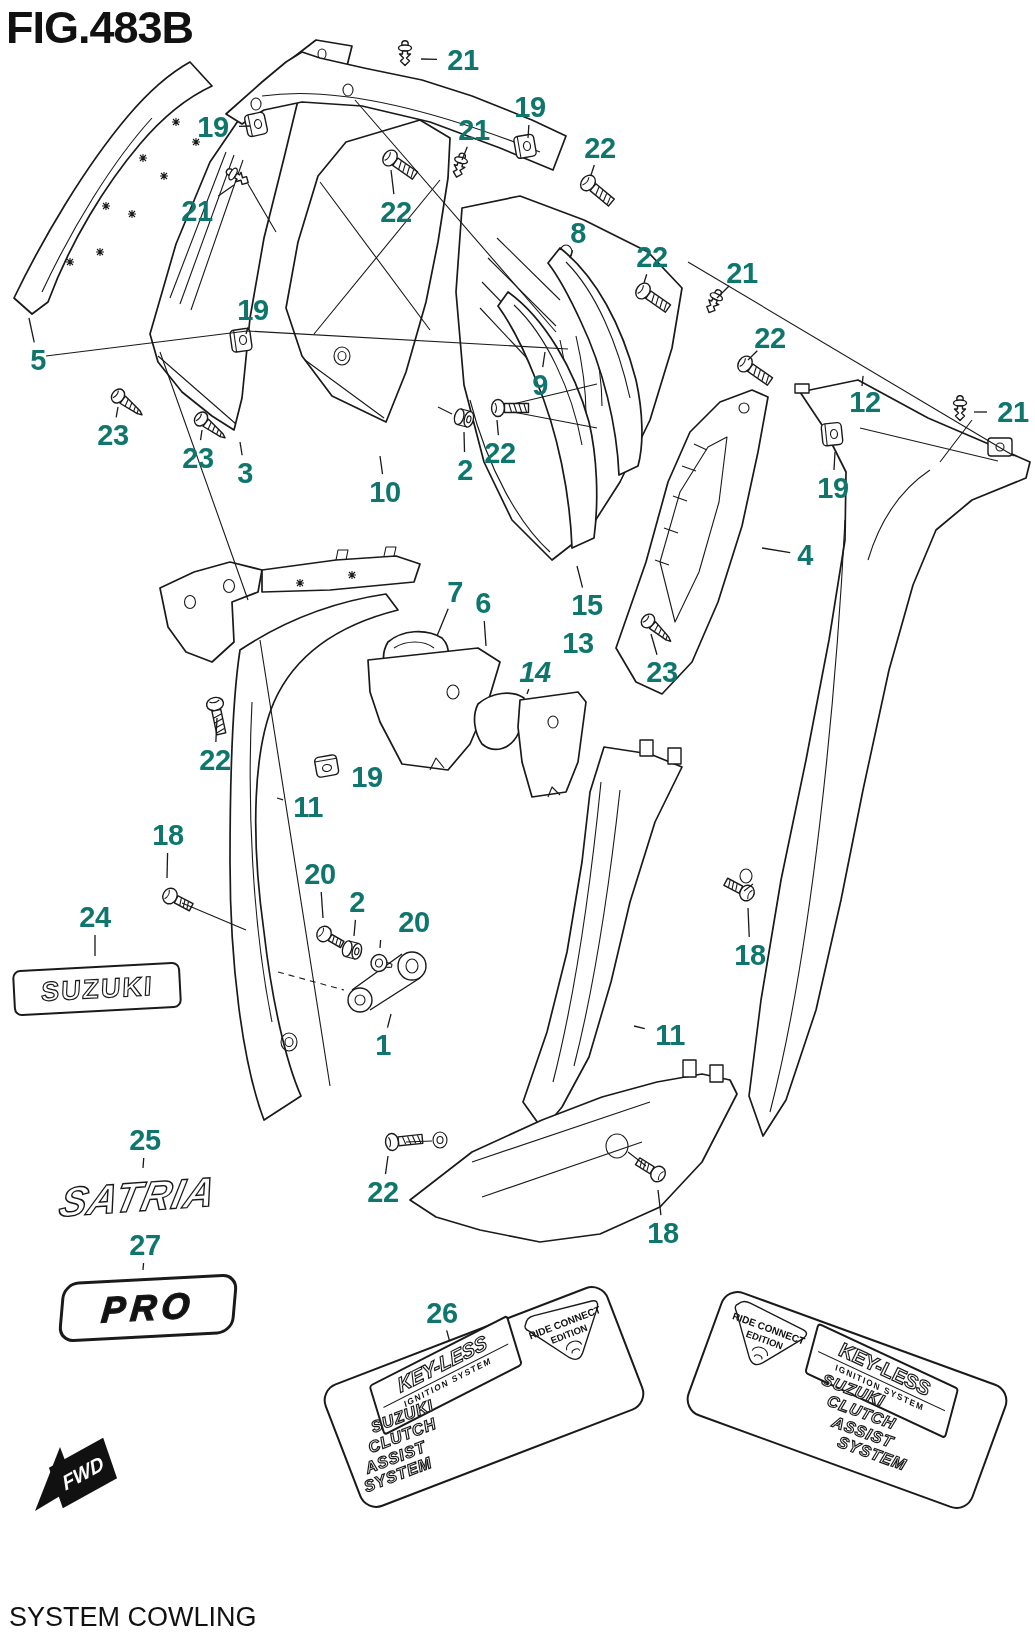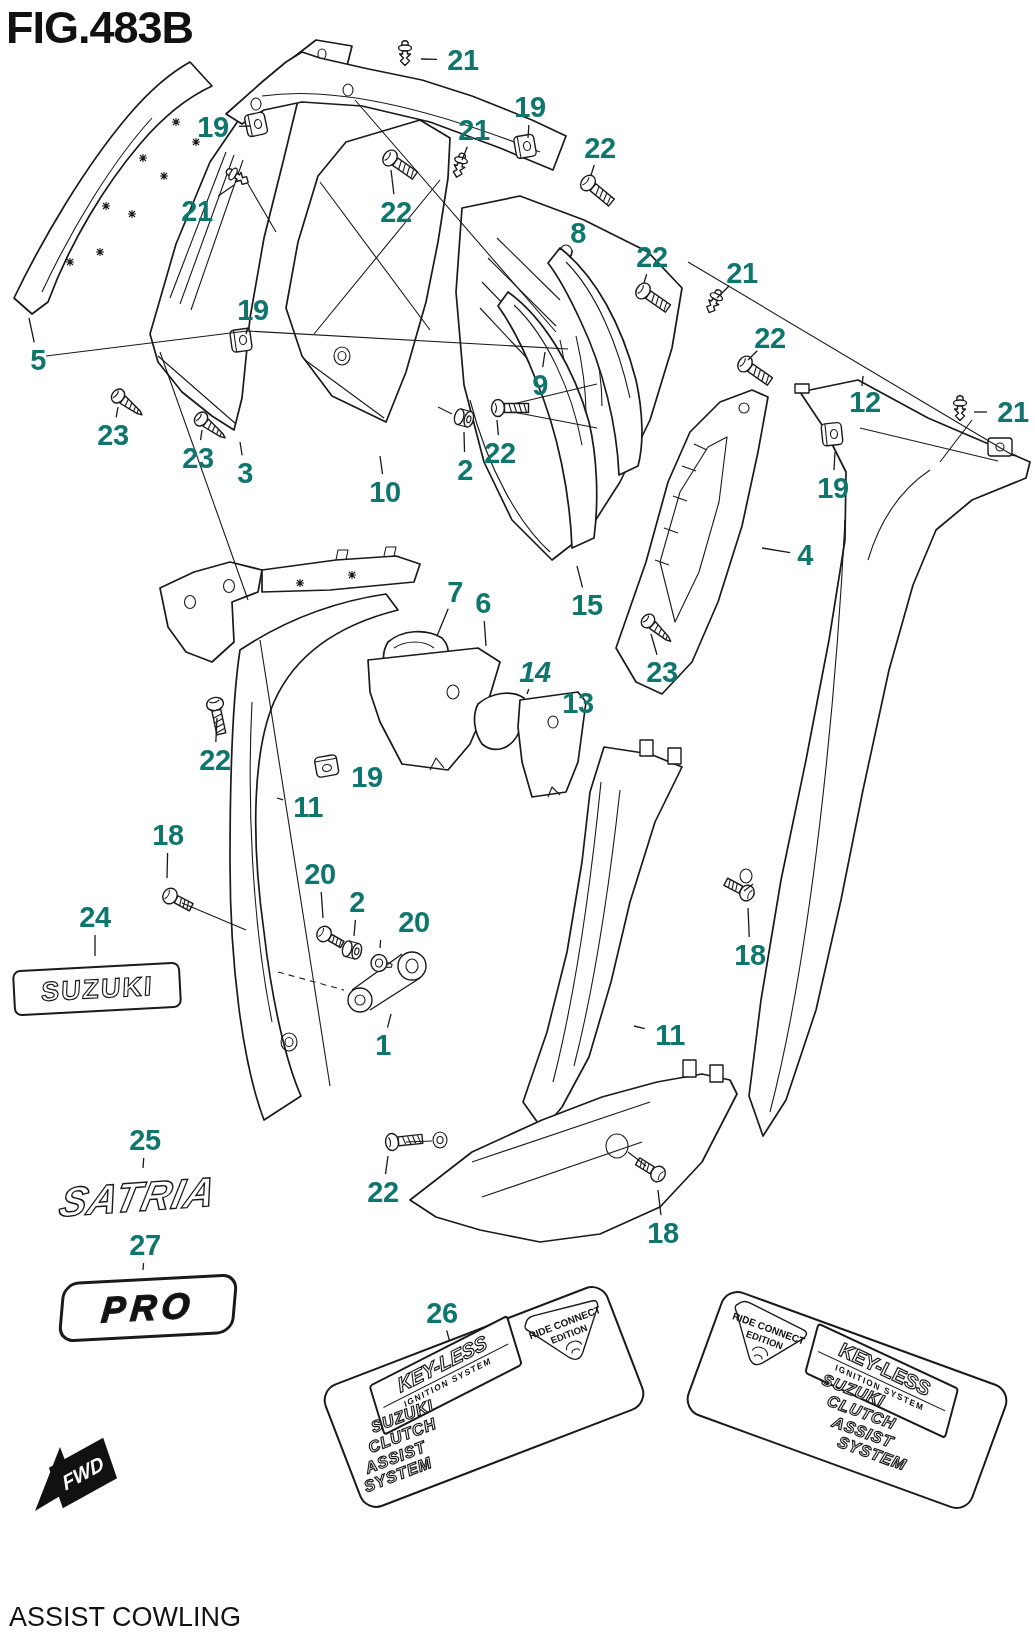--- a/index.html
+++ b/index.html
@@ -341,21 +341,21 @@
       <div class="callout" style="left: 500px; top: 453px;">22</div>
       <div class="callout" style="left: 540px; top: 385px;">9</div>
       <div class="callout" style="left: 38px; top: 360px;">5</div>
       <div class="callout" style="left: 587px; top: 605px;">15</div>
       <div class="callout" style="left: 805px; top: 555px;">4</div>
       <div class="callout" style="left: 833px; top: 488px;">19</div>
       <div class="callout" style="left: 662px; top: 672px;">23</div>
       <div class="callout" style="left: 455px; top: 592px;">7</div>
       <div class="callout" style="left: 483px; top: 603px;">6</div>
       <div class="callout" style="left: 535px; top: 672px; font-style: italic;">14</div>
-      <div class="callout" style="left: 578px; top: 703px;">13</div>
+      <div class="callout" style="left: 578px; top: 643px;">13</div>
       <div class="callout" style="left: 215px; top: 760px;">22</div>
       <div class="callout" style="left: 367px; top: 777px;">19</div>
       <div class="callout" style="left: 308px; top: 807px;">11</div>
       <div class="callout" style="left: 168px; top: 835px;">18</div>
       <div class="callout" style="left: 95px; top: 917px;">24</div>
       <div class="callout" style="left: 320px; top: 874px;">20</div>
       <div class="callout" style="left: 357px; top: 902px;">2</div>
       <div class="callout" style="left: 382px; top: 922px; margin-left: 32px;">20</div>
       <div class="callout" style="left: 383px; top: 1045px;">1</div>
       <div class="callout" style="left: 670px; top: 1035px;">11</div>
@@ -409,15 +409,15 @@
     <span class="dbody outl" style="left:120px;top:44px">SUZUKI</span>
     <span class="dbody outl" style="left:132px;top:62px">CLUTCH</span>
     <span class="dbody outl" style="left:144px;top:80px">ASSIST</span>
     <span class="dbody outl" style="left:156px;top:97px">SYSTEM</span>
   </div>
 
   <div id="fwd">
     <span>FWD</span>
   </div>
 
-  <div class="footer-line" id="figure-caption">ASSIST COWLING</div>
+  <div class="footer-line" id="figure-caption">SYSTEM COWLING</div>
 
 </div>
 
 </body></html>

